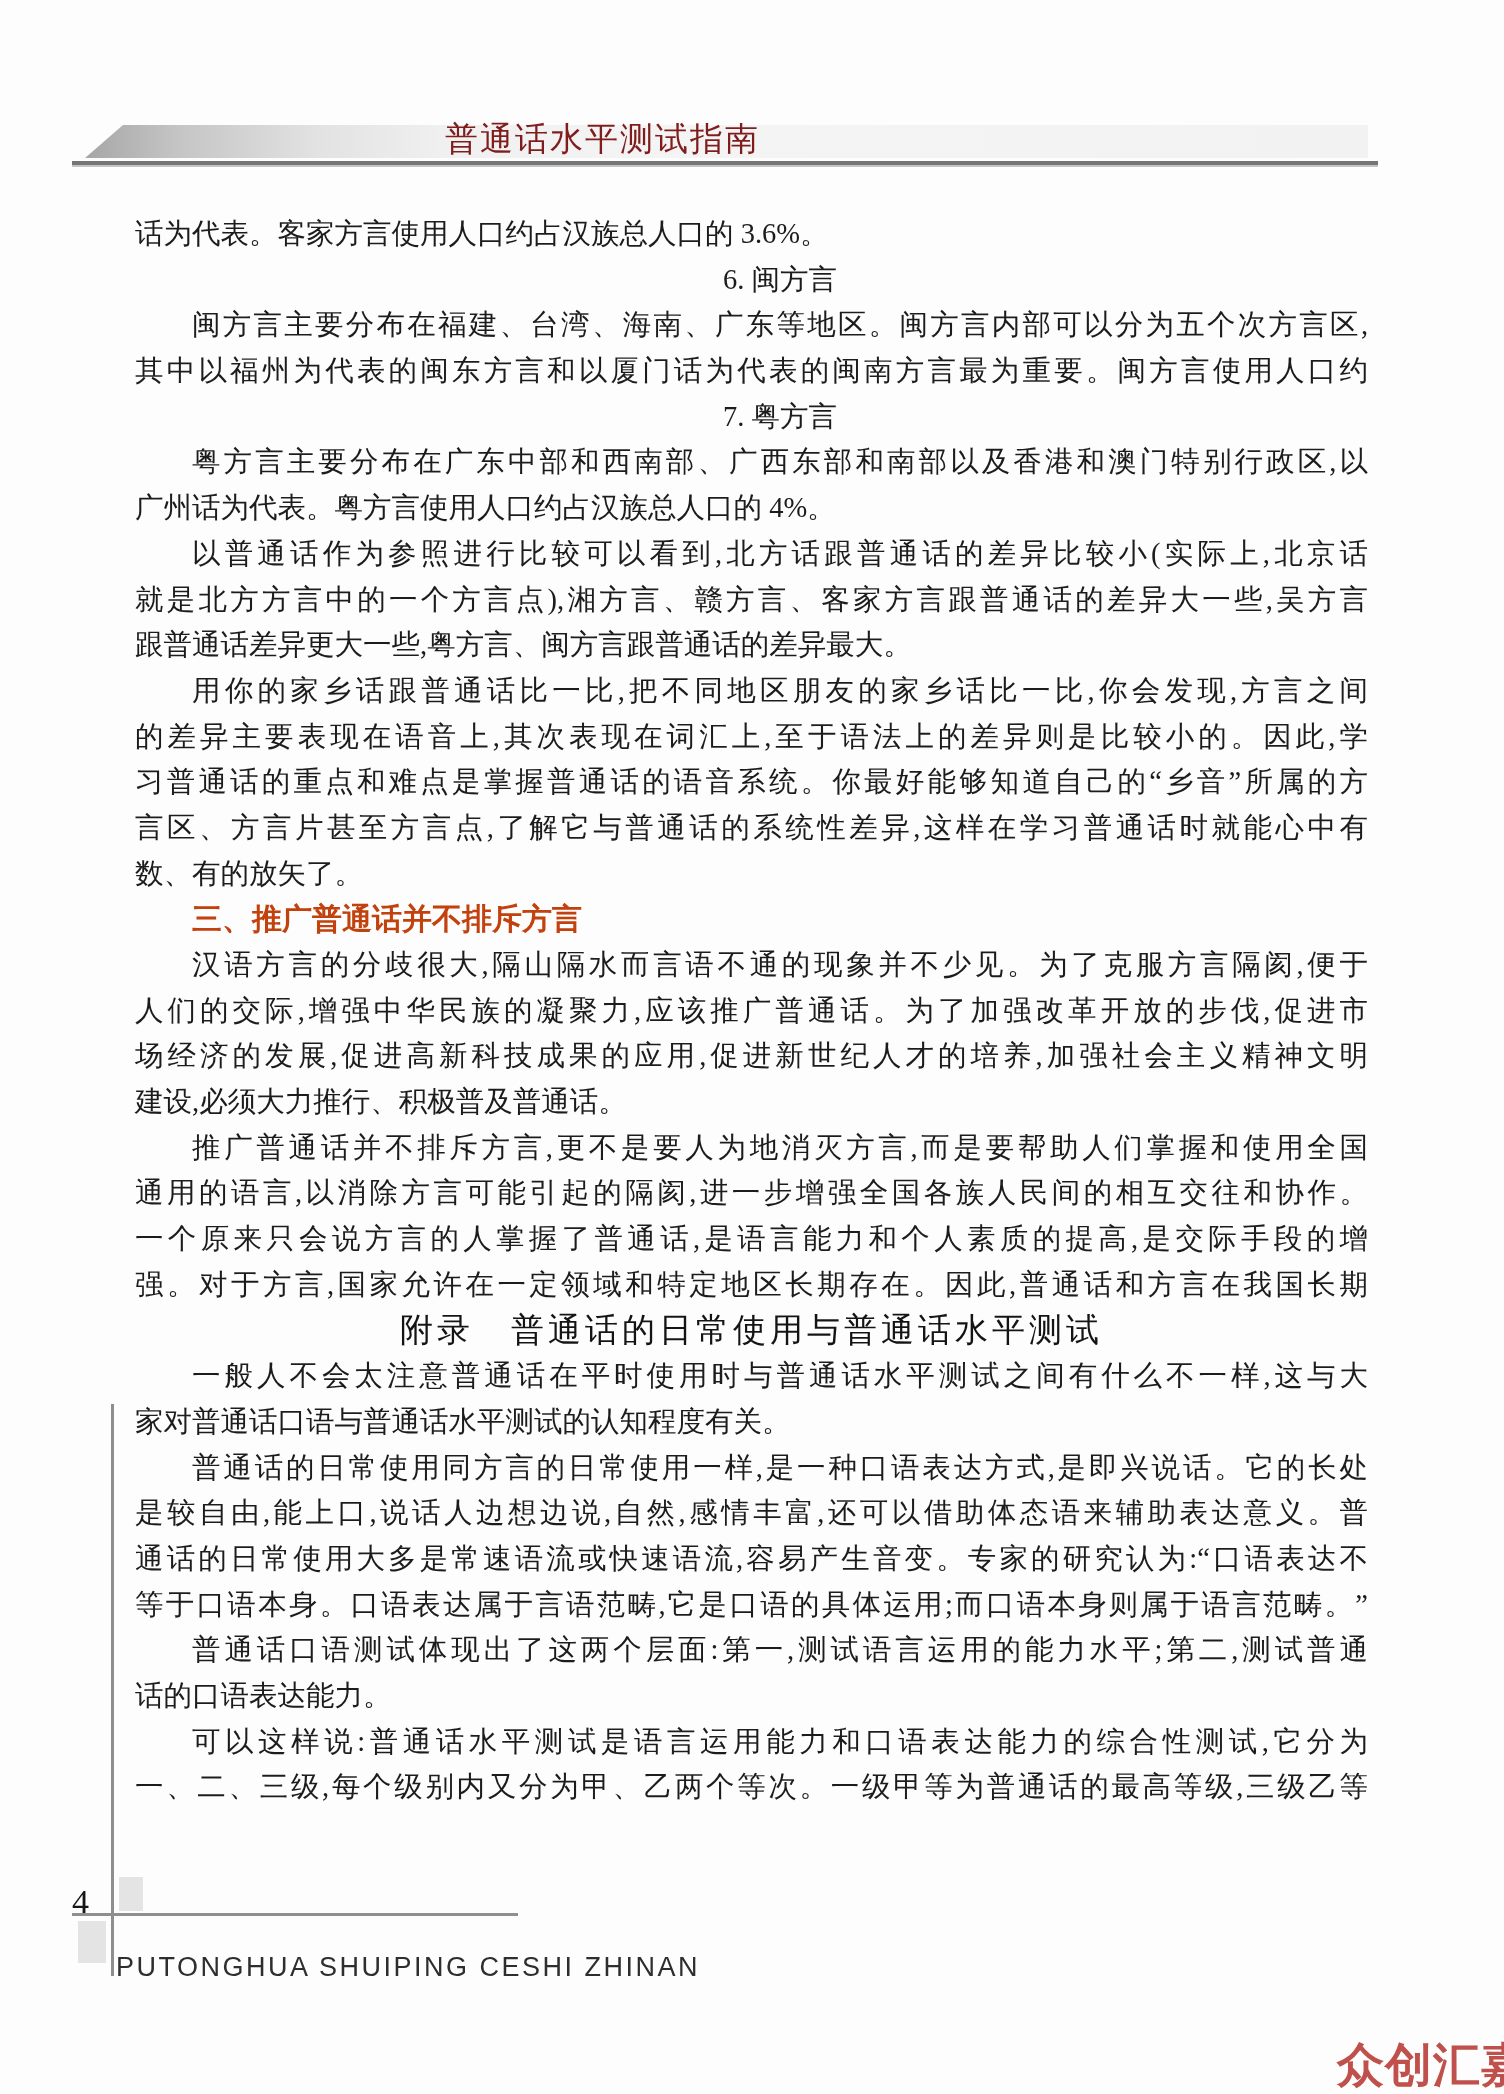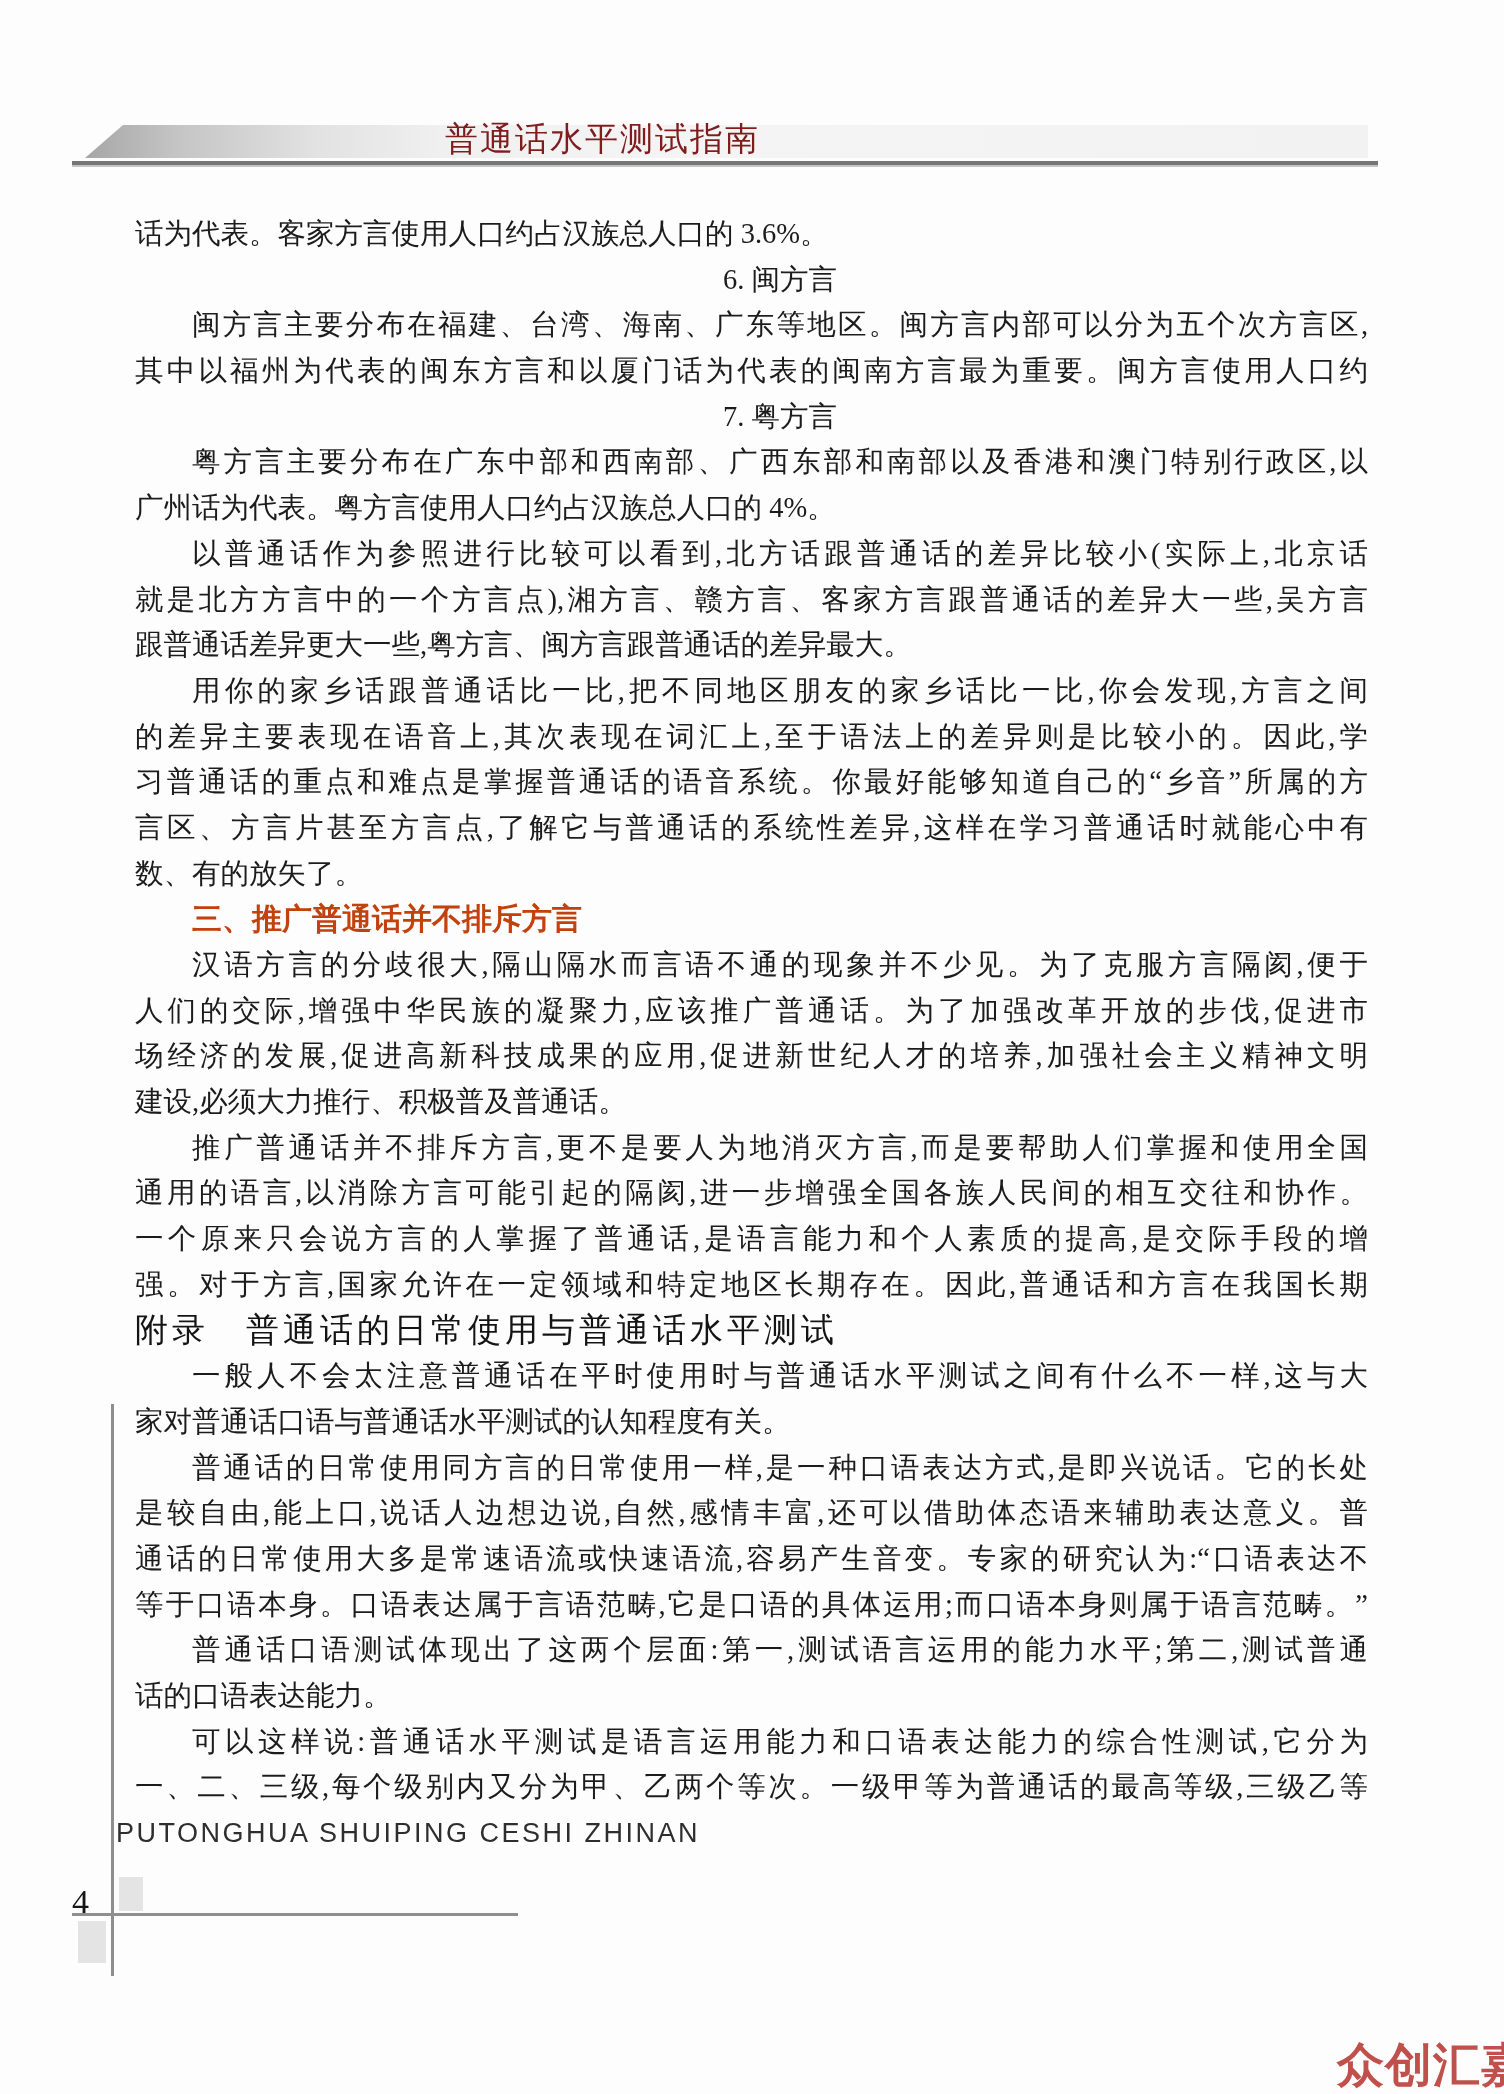--- a/index.html
+++ b/index.html
@@ -39,42 +39,42 @@
     text-align:justify;text-align-last:justify;text-justify:inter-character;
     white-space:normal;
   }
   .para-full,.para-end{text-indent:57px;text-align:center;}
   .heading{
     text-indent:57px;
     font-family:"Liberation Sans","DejaVu Sans",sans-serif;
     font-weight:700;font-size:30px;color:#c2410c;
   }
   .appendix-title{
-    font-size:33px;letter-spacing:4px;color:#141414;
+    text-align:center;font-size:33px;letter-spacing:4px;color:#141414;
   }
   
   .left-vrule{
     position:absolute;left:111px;top:1404px;width:3px;height:572px;
     background:#8e8e8e;
   }
   .page-number{
     position:absolute;left:72px;top:1882px;
     font-size:34px;line-height:40px;color:#161616;
   }
   .gray-square-a{
     position:absolute;left:119px;top:1877px;width:24px;height:34px;background:#e4e4e4;
   }
   .footer-rule{
     position:absolute;left:72px;top:1913px;width:446px;height:3px;background:#8f8f8f;
   }
   .gray-square-b{
     position:absolute;left:78px;top:1921px;width:28px;height:42px;background:#e4e4e4;
   }
   .footer-romanized{
-    position:absolute;left:116px;top:1816px;
+    position:absolute;left:116px;top:1950px;
     font-family:"Liberation Sans","DejaVu Sans",sans-serif;
     font-size:27px;line-height:34px;letter-spacing:2.5px;color:#2e2e2e;
     white-space:nowrap;
   }
   .watermark{
     position:absolute;left:1337px;top:2040px;
     font-family:"Liberation Sans","DejaVu Sans",sans-serif;
     font-weight:700;font-size:47px;line-height:50px;letter-spacing:1px;
     white-space:nowrap;
   }

